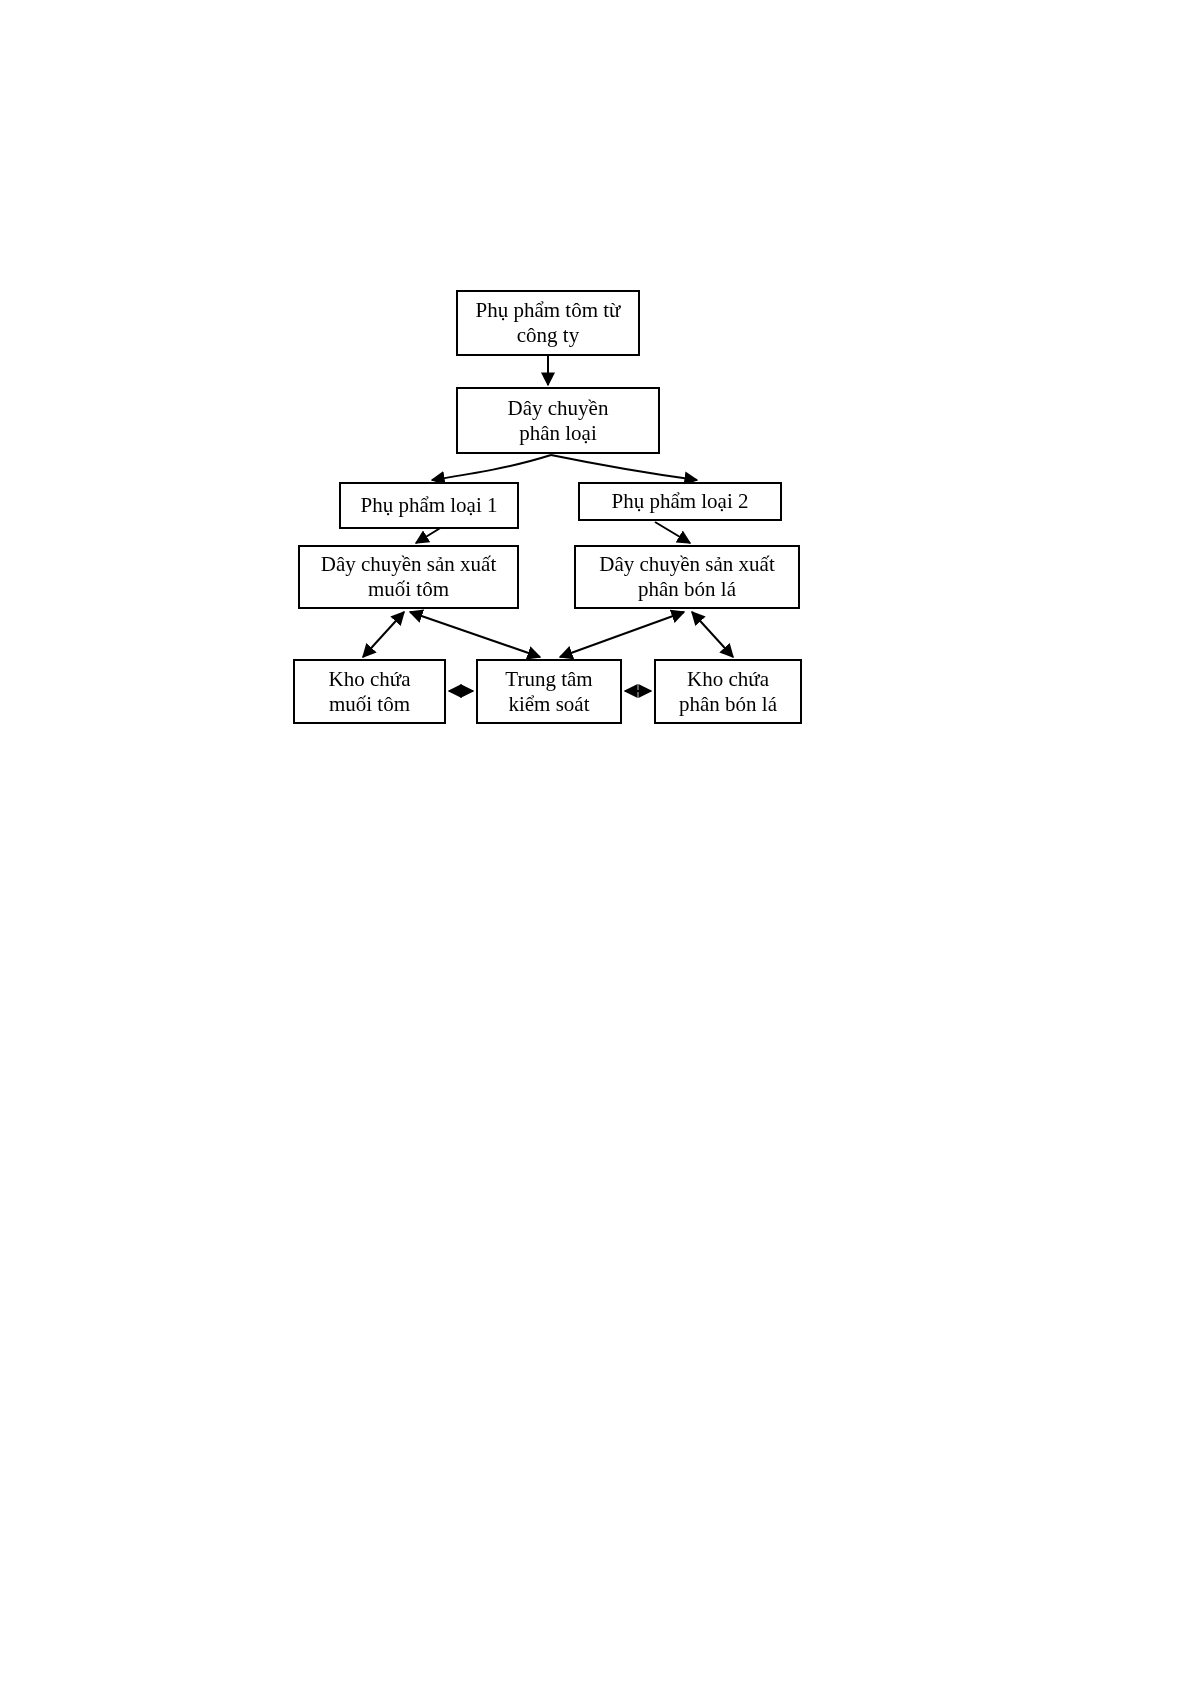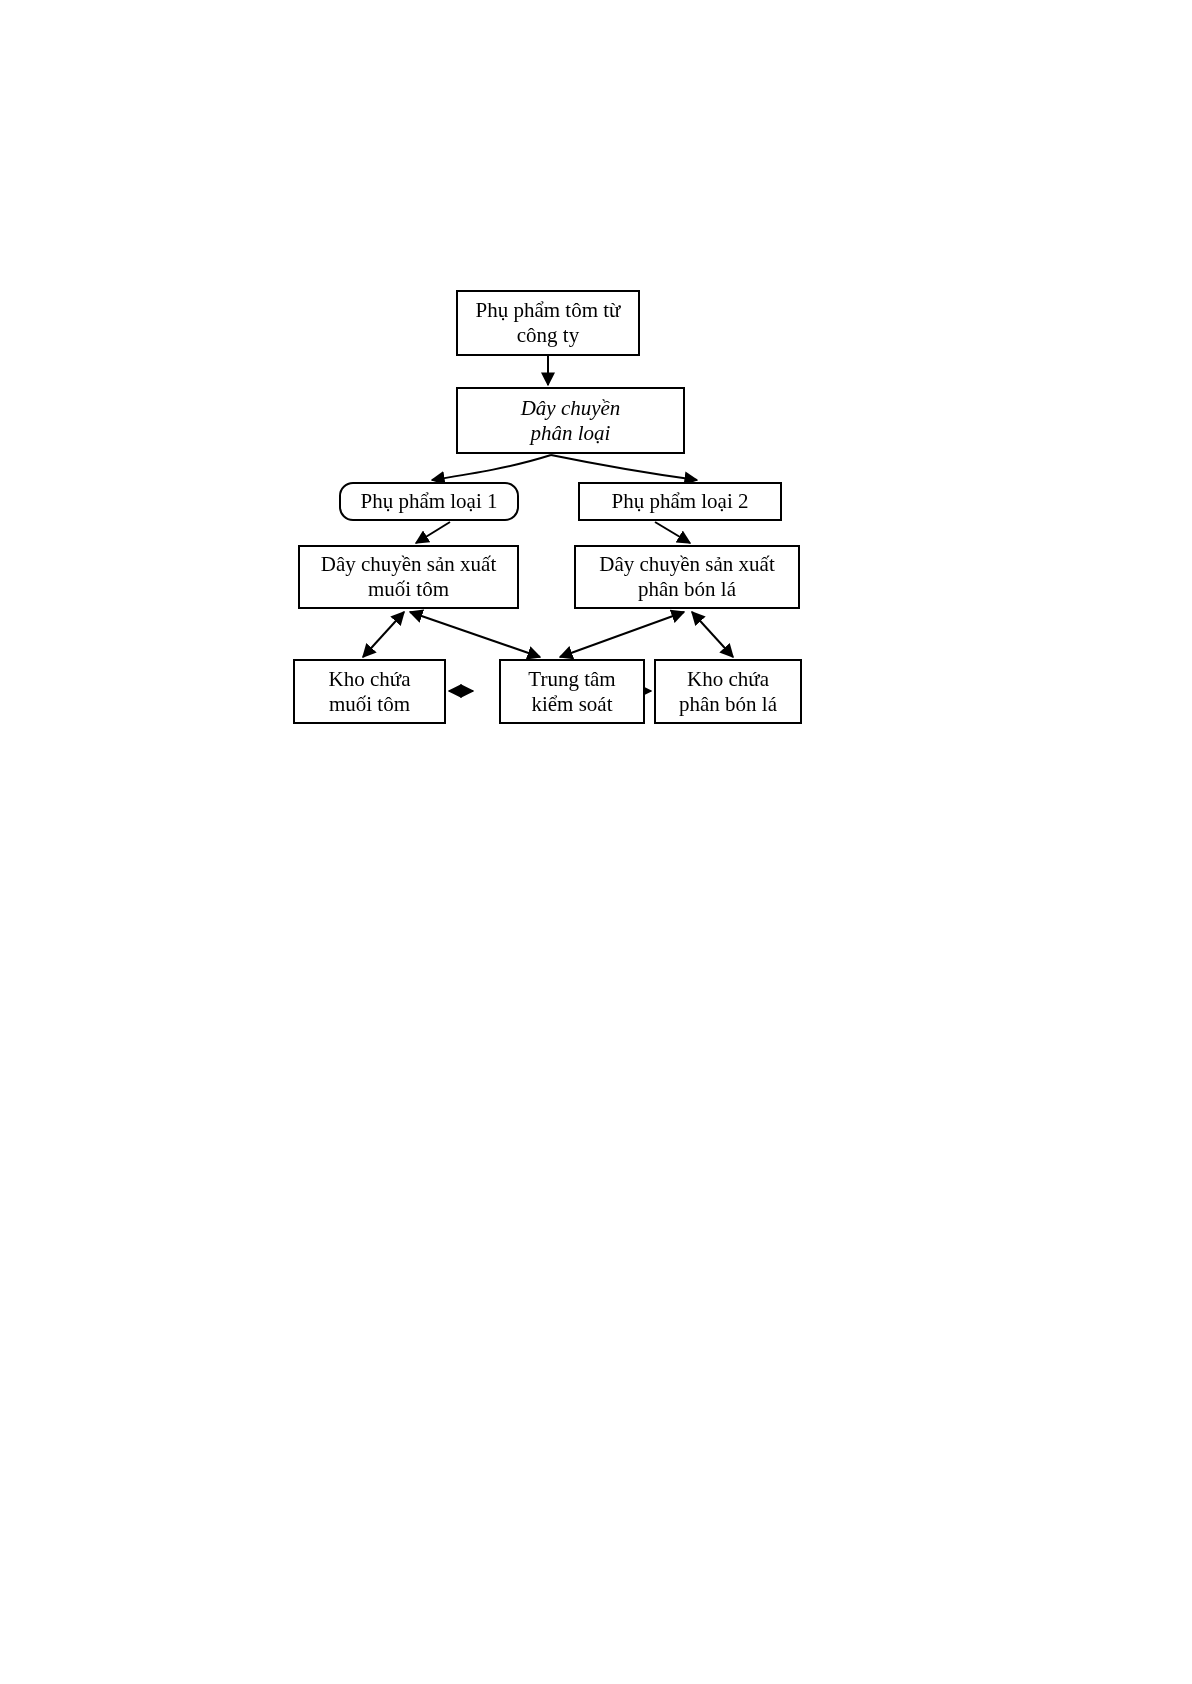--- a/index.html
+++ b/index.html
@@ -97,26 +97,26 @@
     <line x1="449" y1="675" x2="473" y2="675" stroke="#000000" stroke-width="2" marker-start="url(#arrowStart)" marker-end="url(#arrowEnd)"></line>
 
     <line x1="625" y1="675" x2="651" y2="675" stroke="#000000" stroke-width="2" marker-start="url(#arrowStart)" marker-end="url(#arrowEnd)"></line>
   </svg>
 
   <div class="node" style="left:456px; top:274px; width:184px; height:66px;">
     <span class="node-label">Phụ phẩm tôm từ
 công ty</span>
   </div>
 
-  <div class="node" style="left:456px; top:371px; width:229px; height:67px;font-style:italic;">
+  <div class="node" style="left:456px; top:371px; width:204px; height:67px;">
     <span class="node-label">Dây chuyền
 phân loại</span>
   </div>
 
-  <div class="node" style="left:339px; top:466px; width:180px; height:39px;border-radius:14px;">
+  <div class="node" style="left:339px; top:466px; width:180px; height:47px;">
     <span class="node-label">Phụ phẩm loại 1</span>
   </div>
 
   <div class="node" style="left:578px; top:466px; width:204px; height:39px;">
     <span class="node-label">Phụ phẩm loại 2</span>
   </div>
 
   <div class="node" style="left:298px; top:529px; width:221px; height:64px;">
     <span class="node-label">Dây chuyền sản xuất
 muối tôm</span>
@@ -125,21 +125,21 @@
   <div class="node" style="left:574px; top:529px; width:226px; height:64px;">
     <span class="node-label">Dây chuyền sản xuất
 phân bón lá</span>
   </div>
 
   <div class="node" style="left:293px; top:643px; width:153px; height:65px;">
     <span class="node-label">Kho chứa
 muối tôm</span>
   </div>
 
-  <div class="node" style="left:476px; top:643px; width:146px; height:65px;margin-left:23px;">
+  <div class="node" style="left:476px; top:643px; width:146px; height:65px;">
     <span class="node-label">Trung tâm
 kiểm soát</span>
   </div>
 
   <div class="node" style="left:654px; top:643px; width:148px; height:65px;">
     <span class="node-label">Kho chứa
 phân bón lá</span>
   </div>
 
   <div class="page-footer"></div>

